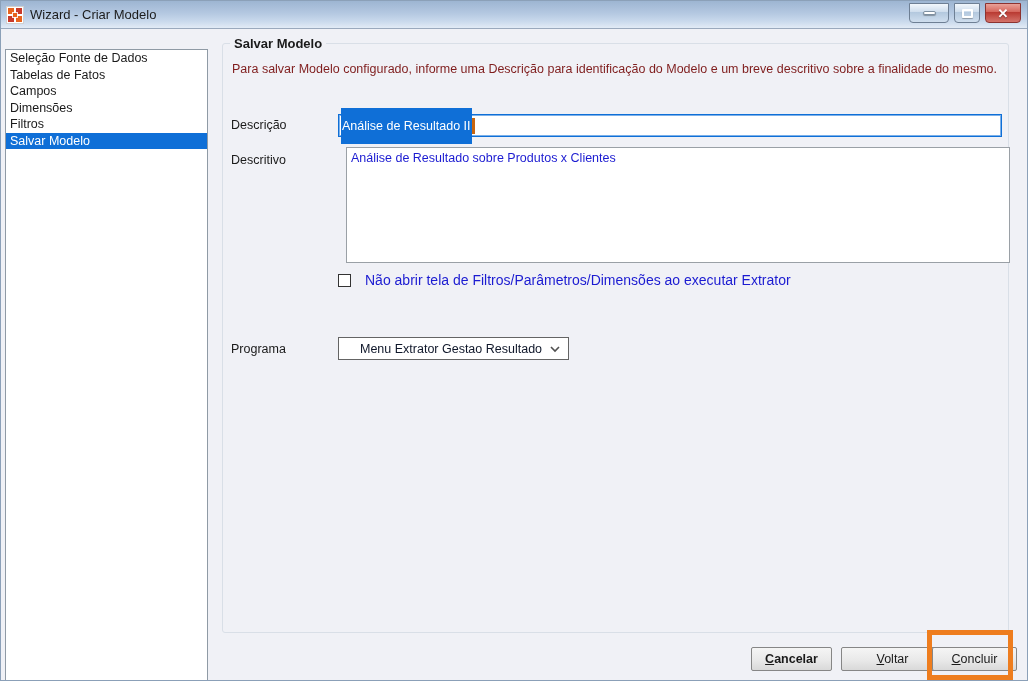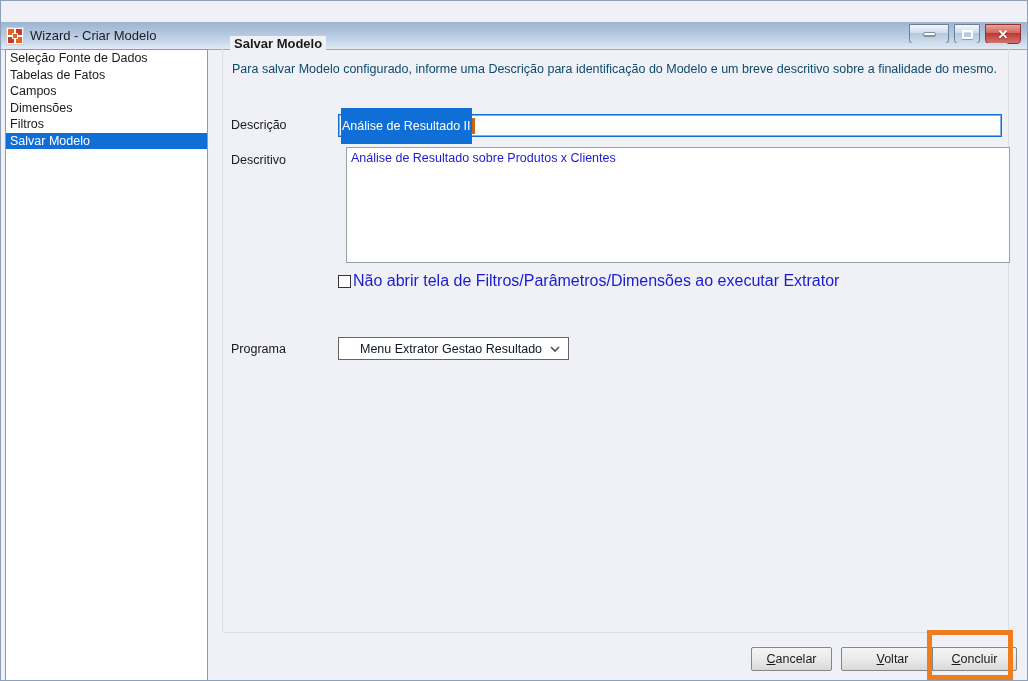--- a/index.html
+++ b/index.html
@@ -9,21 +9,21 @@
   #window {
     position:relative; width:1028px; height:681px;
     background:#f0f1f6; border:1px solid #8ba0b8; overflow:hidden;
   }
 
   
   .titlebar {
     position:absolute; left:0; top:0; width:100%; height:28px;
     background:linear-gradient(#9db5d2, #b4c8e1 45%, #c9d9ec 75%, #e2ebf6);
     border-bottom:1px solid #9aa9bd;
-    display:flex; align-items:center;margin-top:21px;
+    display:flex; align-items:center;
   }
   .app-icon {
     width:18px; height:18px; margin-left:5px; background:#ffffff;
     border:1px solid #d0d0d0; display:flex; align-items:center; justify-content:center;
   }
   .titlebar-text { font-size:13px; color:#1c1c1c; margin-left:6px; }
   .win-controls { position:absolute; right:6px; top:2px; display:flex; gap:5px; }
   .win-btn {
     width:40px; height:20px; border:1px solid #6e7f94; border-radius:0 0 4px 4px;
     background:linear-gradient(#f2f7fc, #cddcec 45%, #b3c8de 46%, #cfdeee);
@@ -53,21 +53,21 @@
   .groupbox {
     position:absolute; left:221px; top:42px; width:787px; height:590px;
     border:1px solid #d9dfe7; border-radius:3px;
   }
   .groupbox-title {
     position:absolute; left:7px; top:-8px; background:#f0f1f6; padding:0 4px;
     font-size:13px; font-weight:bold; color:#1a1a1a;
   }
   .instructions {
     position:absolute; left:9px; top:18px; width:770px;
-    font-size:12.5px; color:#0c4a6e;
+    font-size:12.5px; color:#7f1d1d;
   }
 
   
   .fld-label { position:absolute; font-size:12.5px; color:#1a1a1a; }
   .lbl-descricao { left:230px; top:117px; }
   .lbl-descritivo { left:230px; top:152px; }
   .lbl-programa  { left:230px; top:341px; }
 
   .text-input {
     position:absolute; left:337px; top:113px; width:664px; height:23px;
@@ -78,38 +78,38 @@
   .caret { display:inline-block; width:3px; height:16px; background:#c8650f; margin-left:0px; }
 
   .textarea {
     position:absolute; left:337px; top:146px; width:664px; height:116px;
     background:#ffffff; border:1px solid #9aa0a6;
     font-size:12.5px; color:#1b1bd1; padding:3px 4px; cursor:text;margin-left:8px;
   }
 
   .checkbox-row { position:absolute; left:337px; top:271px; display:flex; align-items:center; cursor:default; }
   .checkbox-box { width:13px; height:13px; background:#ffffff; border:1px solid #333333; flex:none; }
-  .checkbox-label { font-size:16px; color:#1b1bd1; margin-left:2px; white-space:nowrap; }
+  .checkbox-label { font-size:14px; color:#1b1bd1; margin-left:14px; white-space:nowrap; }
 
   .combobox {
     position:absolute; left:337px; top:336px; width:231px; height:23px;
     background:#ffffff; border:1px solid #646464;
     display:flex; align-items:center; font-size:12.5px; color:#0f172a;
     padding-left:21px; cursor:default;
   }
   .combo-chevron { position:absolute; right:7px; top:5px; width:12px; height:12px; }
 
   
   .btn {
     position:absolute; height:24px; font-family:"Liberation Sans",sans-serif;
     font-size:12.5px; color:#1a1a1a; text-align:center; line-height:22px;
     background:linear-gradient(#f5f5f5, #e9e9e9 55%, #d9d9d9);
     border:1px solid #868686; border-radius:2px; cursor:default;
   }
-  .btn-cancelar { left:750px; top:646px; width:81px; }
+  .btn-cancelar { left:750px; top:646px; width:81px;font-weight:bold; }
   .btn-voltar   { left:840px; top:646px; width:103px; }
   .btn-concluir { left:931px; top:646px; width:85px; }
   .btn u { text-decoration:underline; }
 
   .highlight-annotation {
     position:absolute; left:926px; top:629px; width:86px; height:50px;
     border:5px solid #ee7d1e; pointer-events:none;
   }
 </style>
 </head>

